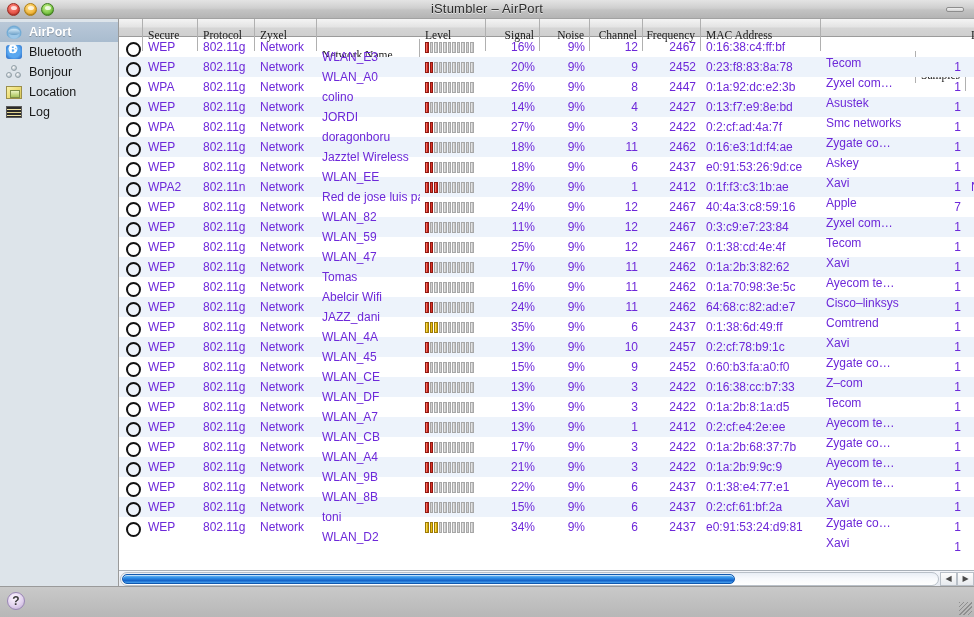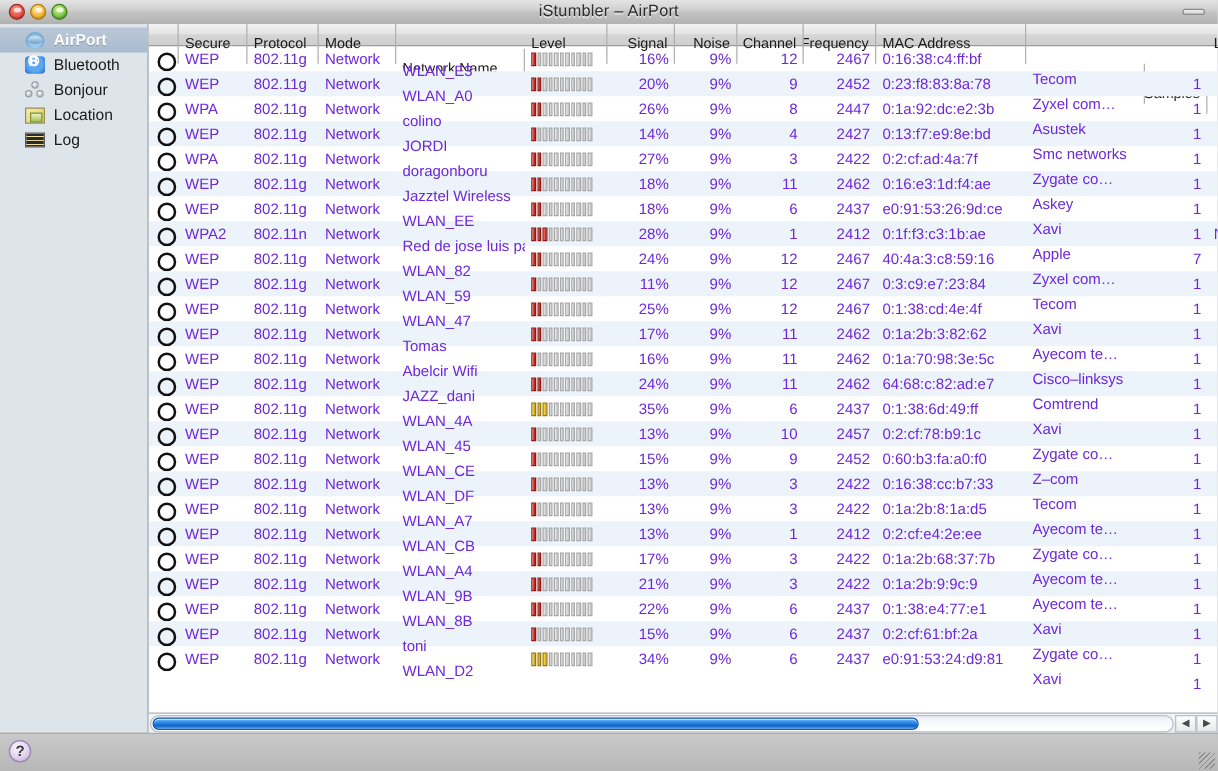--- a/index.html
+++ b/index.html
@@ -97,21 +97,21 @@
   
   .sidebar {
     flex: 0 0 119px; width: 119px;
     background: #dde4ea;
     border-right: 1px solid #9a9a9a;
     padding-top: 3px;
     overflow: hidden;
   }
   .side-item {
     height: 20px; display: flex; align-items: center;
-    padding-left: 20px; font-size: 12.5px; color: #1a1a1a;
+    padding-left: 6px; font-size: 12.5px; color: #1a1a1a;
   }
   .side-item.selected {
     background: linear-gradient(to bottom, #b9c8d8 0%, #a9bccf 100%);
     color: #ffffff; font-weight: bold;
     text-shadow: 0 1px 0 rgba(0,0,0,.25);
   }
   .side-ico {
     width: 16px; height: 14px; margin-right: 7px;
     display:inline-block; position:relative; flex: 0 0 16px;
   }
@@ -170,20 +170,21 @@
     display: flex; height: 18px; flex: 0 0 18px;
     background: linear-gradient(to bottom, #f4f4f4 0%, #e3e3e3 48%, #d5d5d5 52%, #cfcfcf 100%);
     border-bottom: 1px solid #9b9b9b;
     font-size: 11.5px; color: #1b1b1b;
   }
   .th {
     border-right: 1px solid #b0b0b0;
     display:flex; align-items:center; padding: 16px 5px;
     overflow:hidden; white-space:nowrap;
     height: 100%;
+    font-family: Liberation Serif, serif;
   }
   .th.num { justify-content: flex-end; }
   .tbody { flex: 1 1 auto; overflow: hidden; position: relative; }
   .row {
     display: flex; height: 20px; font-size: 12px; color:#6d28d9;
     align-items: center;
   }
   .row.alt { background: #edf3fb; }
   .cell {
     padding: 0 5px; overflow:hidden; white-space:nowrap; height:20px;
@@ -315,21 +316,21 @@
         <span class="side-ico ico-log"></span>
         <span>Log</span>
       </div>
     </div>
 
     <div class="table-wrap">
       <div class="thead" id="thead">
           <div class="th c-lock"></div>
           <div class="th c-sec">Secure</div>
           <div class="th c-proto">Protocol</div>
-          <div class="th c-mode">Mode</div>
+          <div class="th c-mode">Zyxel</div>
           <div class="th c-name">Network Name</div>
           <div class="th c-level">Level</div>
           <div class="th c-signal num">Signal</div>
           <div class="th c-noise num">Noise</div>
           <div class="th c-chan num">Channel</div>
           <div class="th c-freq num">Frequency</div>
           <div class="th c-mac">MAC Address</div>
           <div class="th c-vendor">Vendor</div>
           <div class="th c-samp num">Samples</div>
           <div class="th c-loc">Loc</div>

